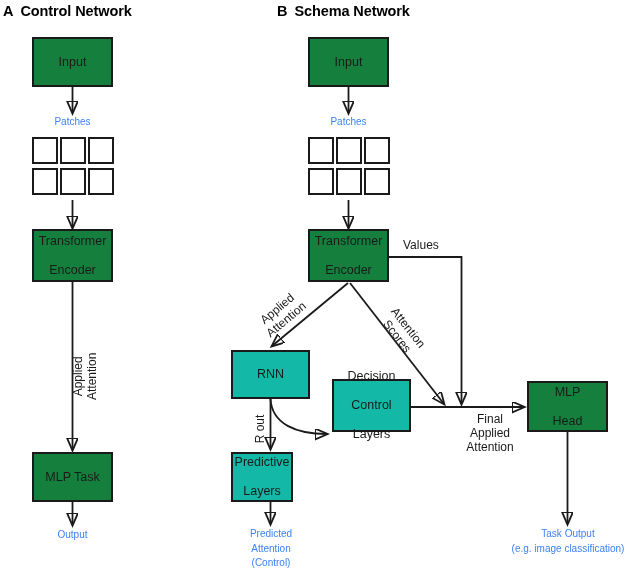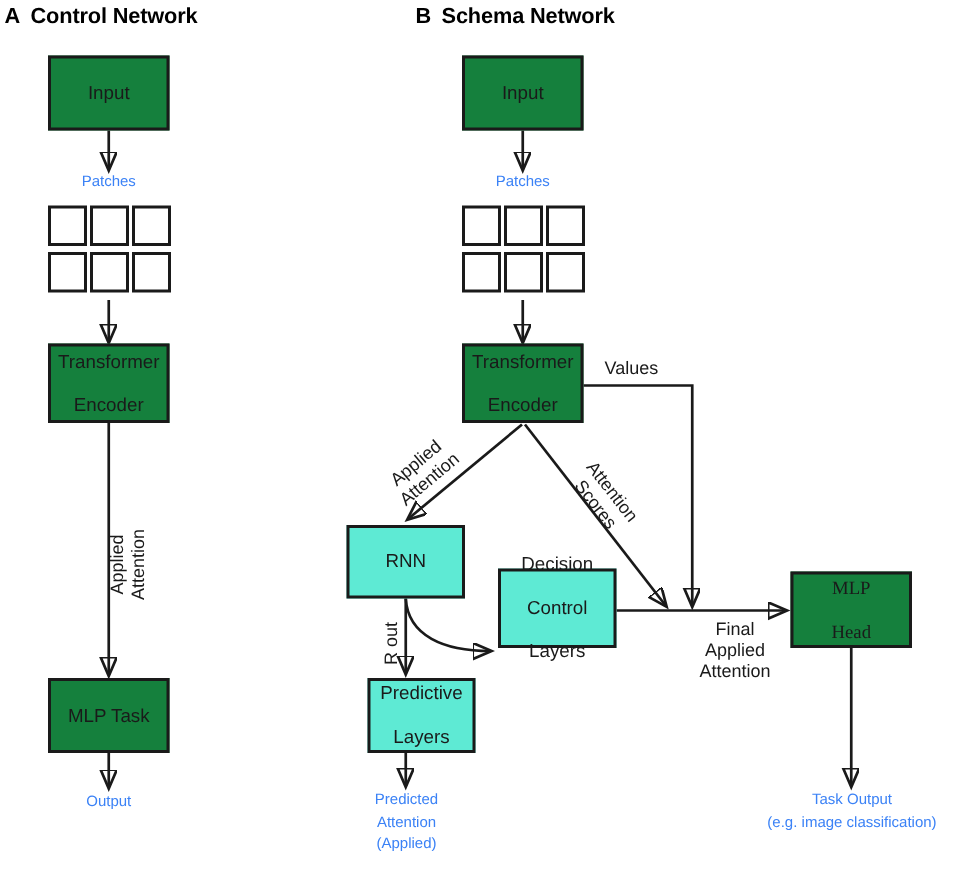--- a/index.html
+++ b/index.html
@@ -38,21 +38,21 @@
     border: 2.2px solid #1a1a1a;
     background: #15803d;
     display: flex;
     align-items: center;
     justify-content: center;
     text-align: center;
     font-size: 12.5px;
     line-height: 14.5px;
     color: #1a1a1a;
   }
-  .node.shaded { background: #5eead4; border-width: 2.4px; }
+  .node.shaded { background: #14b8a6; border-width: 2.4px; }
   .node span { display: block; padding: 0 2px; }
 
   .patch {
     position: absolute;
     box-sizing: border-box;
     border: 2.2px solid #1a1a1a;
     background: #ffffff;
   }
 
   .plainlabel {
@@ -205,34 +205,34 @@
       <span>Layers</span>
     </span>
   </div>
 
   <div class="edgelabel" style="left:450px; top:412px; width:80px;">
     <span>Final</span><br>
     <span>Applied</span><br>
     <span>Attention</span>
   </div>
 
-  <div class="node shaded" style="left:231px; top:452px; width:72px; height:50px;margin-left:14px;">
+  <div class="node shaded" style="left:231px; top:452px; width:62px; height:50px;">
     <span>
       <span>Predictive</span><br>
       <span>Layers</span>
     </span>
   </div>
 
   <div class="plainlabel multi" style="left:221px; top:527px; width:100px;">
     <span>Predicted</span><br>
     <span>Attention</span><br>
-    <span>(Applied)</span>
-  </div>
-
-  <div class="node" style="left:527px; top:381px; width:81px; height:51px;font-family:Liberation Serif, serif;">
+    <span>(Control)</span>
+  </div>
+
+  <div class="node" style="left:527px; top:381px; width:81px; height:51px;">
     <span>
       <span>MLP</span><br>
       <span>Head</span>
     </span>
   </div>
 
   <div class="plainlabel multi" style="left:458px; top:527px; width:220px;">
     <span>Task Output</span><br>
     <span>(e.g. image classification)</span>
   </div>

